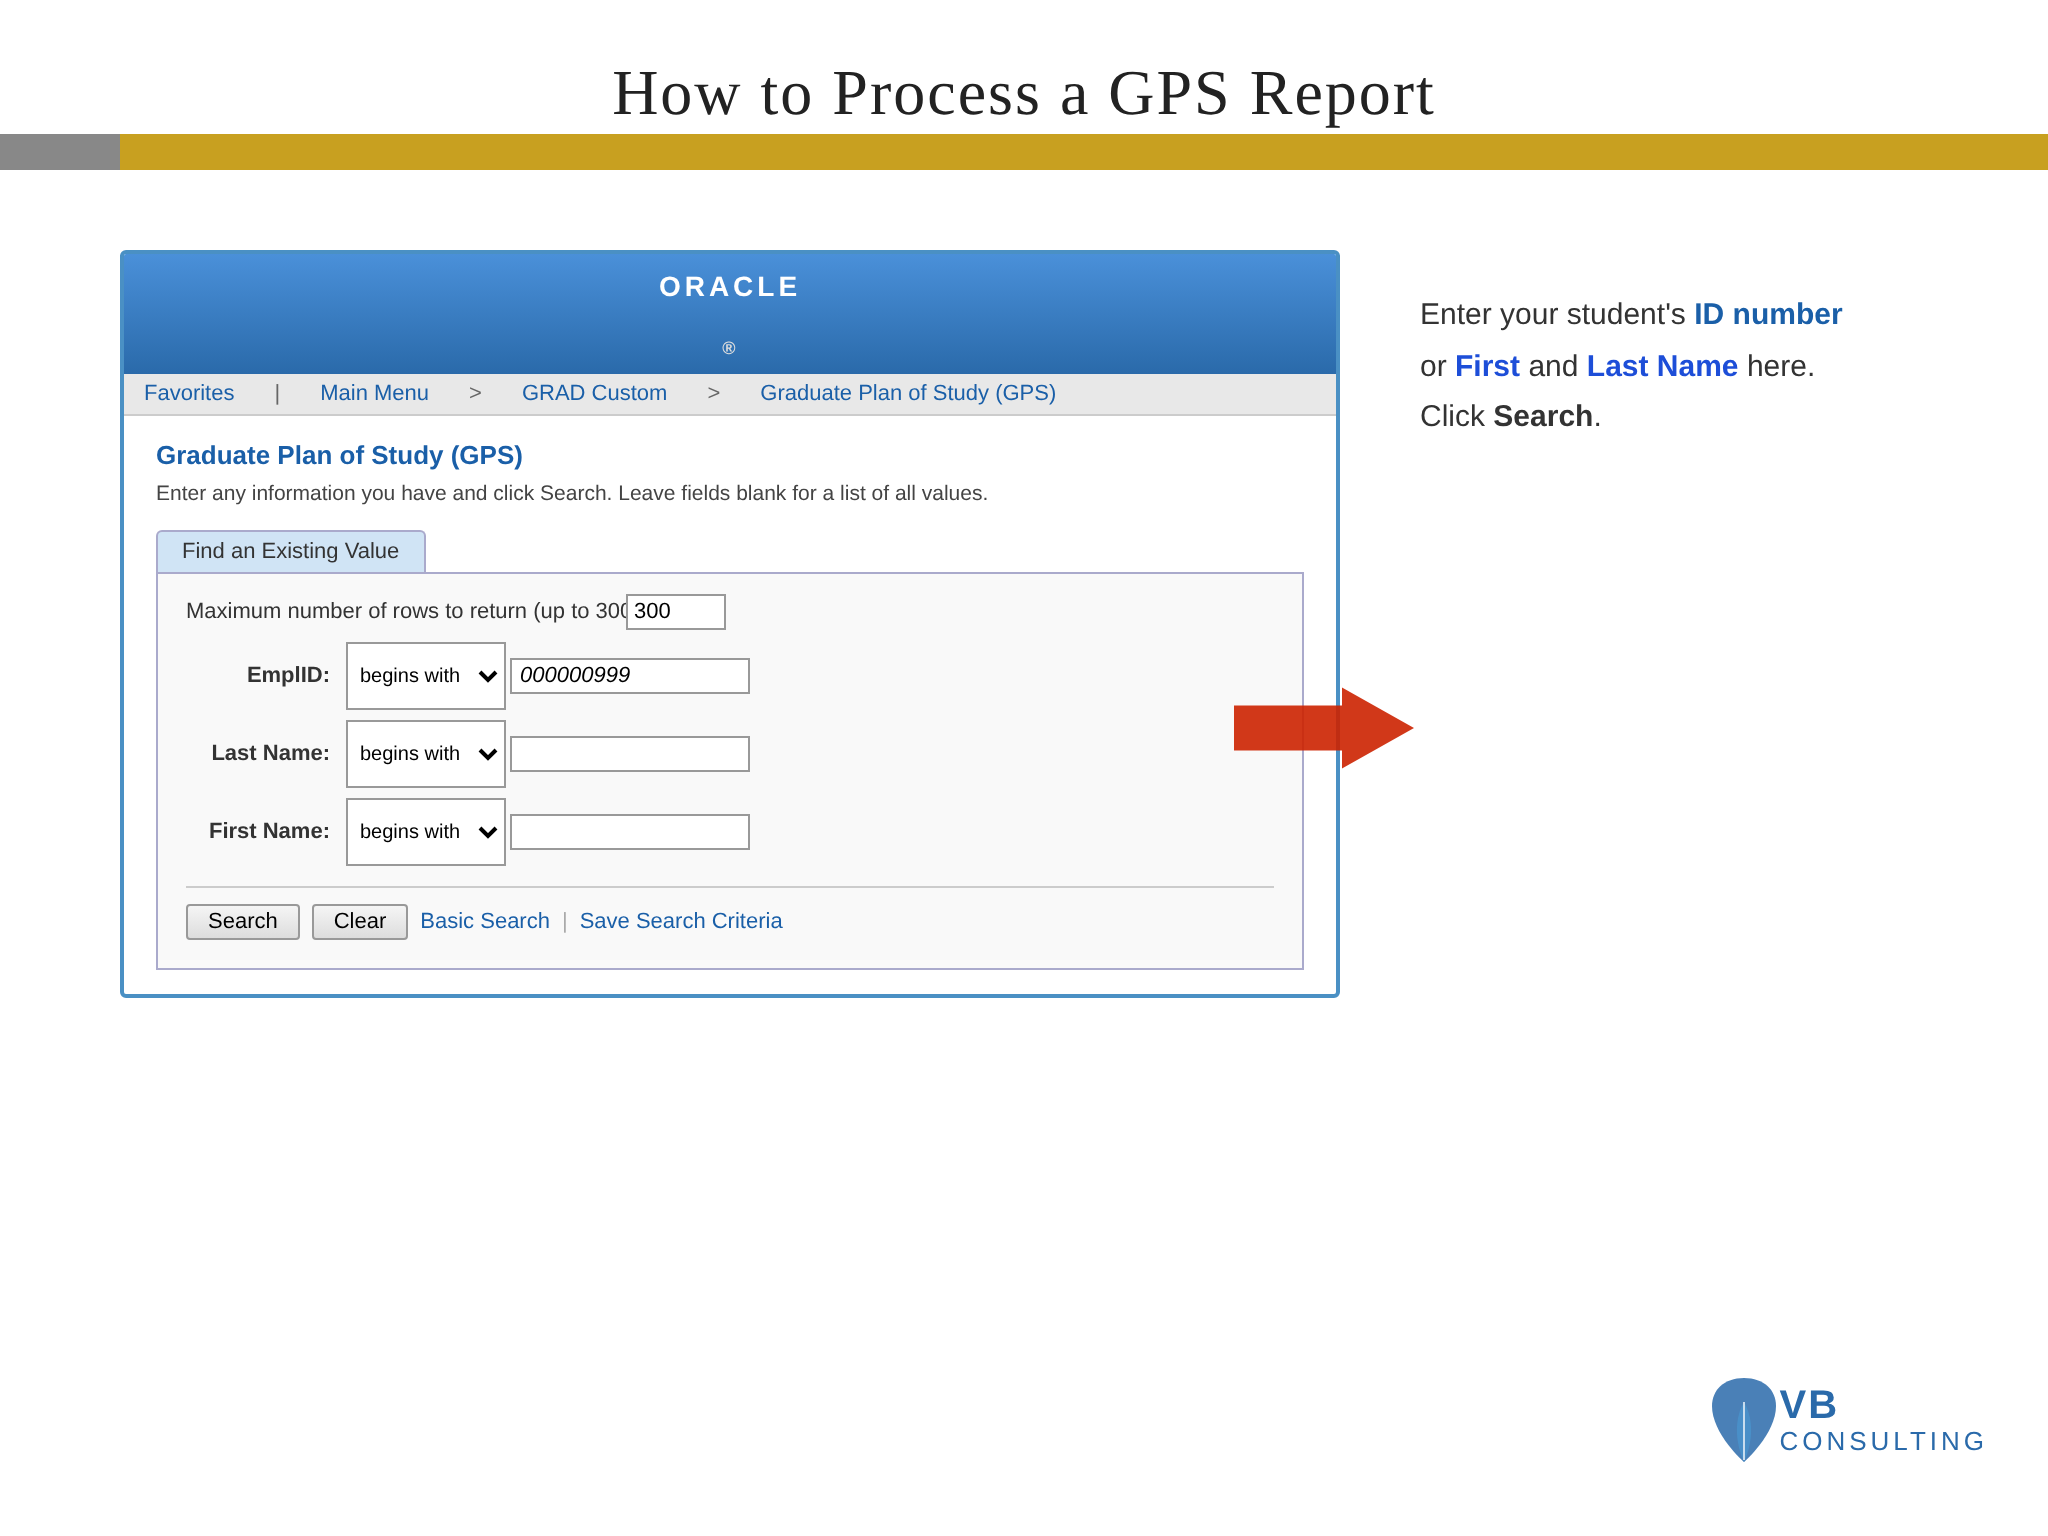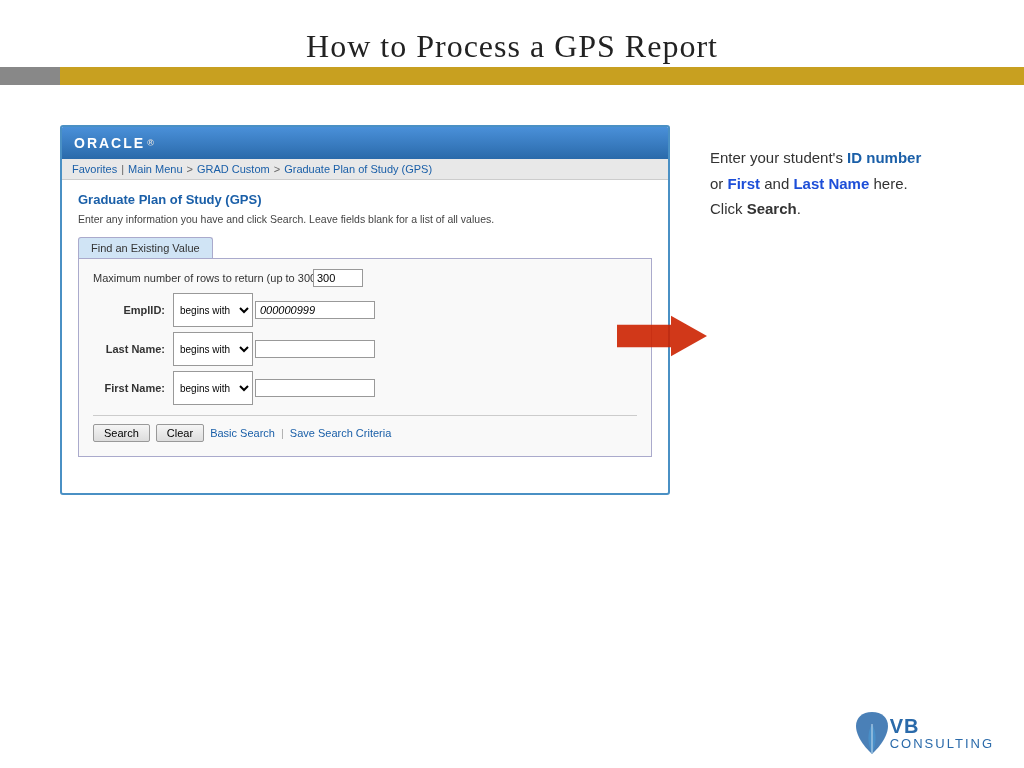--- a/index.html
+++ b/index.html
@@ -65,21 +65,22 @@
     }
 
     .oracle-logo {
       color: #fff;
       font-size: 13px;
       font-weight: bold;
       font-family: Arial, sans-serif;
       letter-spacing: 1px;
       display: flex;
       align-items: center;
-      gap: 2px;
+      gap: 18px;
+      flex-direction: column;
     }
 
     .oracle-logo-text {
       font-size: 14px;
       font-weight: bold;
       color: #fff;
       letter-spacing: 2px;
       text-transform: uppercase;
     }
 
@@ -91,21 +92,21 @@
 
     
     .oracle-nav {
       background: #e8e8e8;
       border-bottom: 1px solid #ccc;
       padding: 4px 10px;
       font-size: 11px;
       color: #333;
       display: flex;
       align-items: center;
-      gap: 4px;
+      gap: 20px;
     }
 
     .nav-link {
       color: #1a5fa8;
       text-decoration: none;
       font-size: 11px;
       cursor: pointer;
     }
 
     .nav-sep {
@@ -271,21 +272,21 @@
       font-weight: bold;
     }
 
     .highlight-bold {
       font-weight: bold;
     }
 
     
     .vb-logo {
       position: absolute;
-      bottom: 12px;
+      bottom: 35px;
       right: 30px;
       display: flex;
       align-items: center;
       gap: 0;
     }
 
     .vb-leaf {
       width: 36px;
       height: 46px;
     }

